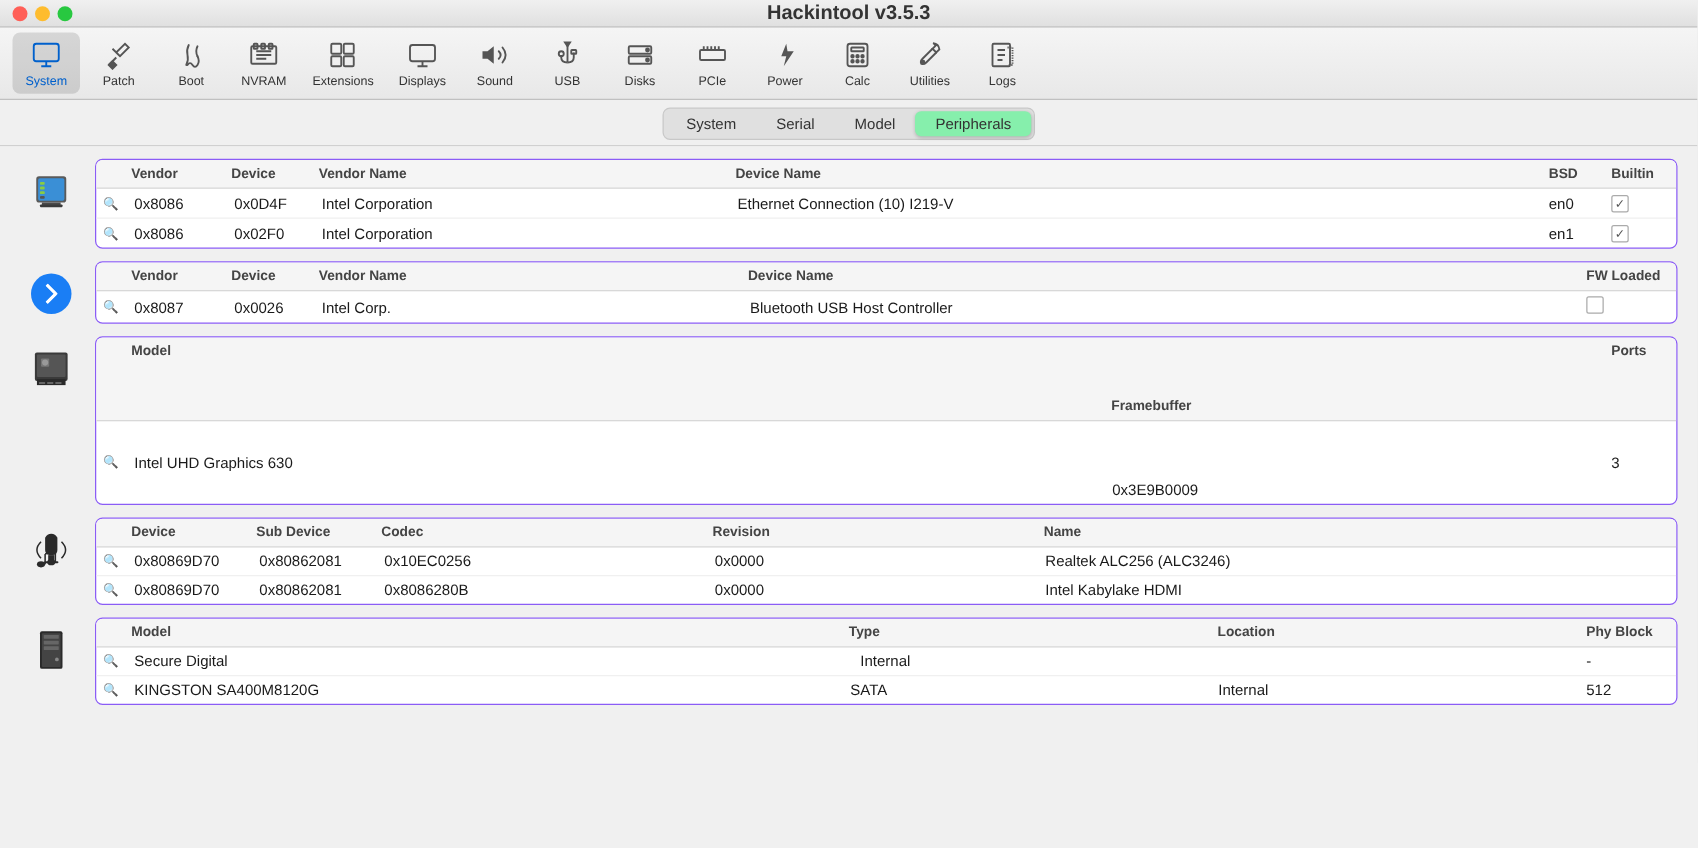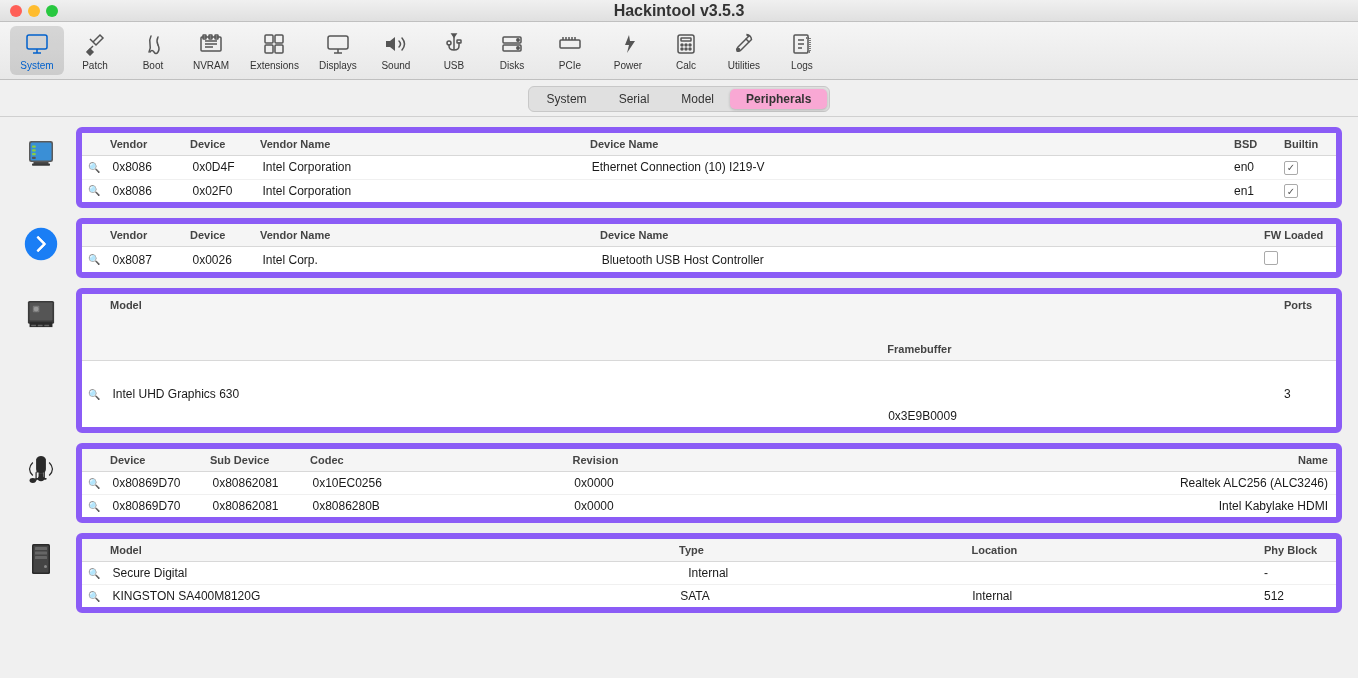--- a/index.html
+++ b/index.html
@@ -108,23 +108,23 @@
     .tab {
       padding: 3px 16px;
       font-size: 12px;
       border-radius: 5px;
       cursor: pointer;
       color: #333;
       border: none;
       background: transparent;
     }
     .tab.active {
-      background: #f9a8d4;
+      background: #86efac;
       box-shadow: 0 1px 3px rgba(0,0,0,0.2);
-      font-weight: 700;
+      font-weight: 400;
     }
 
     
     .section {
       display: flex;
       gap: 10px;
       margin-bottom: 10px;
       align-items: flex-start;
     }
     .section-icon {
@@ -136,21 +136,21 @@
       padding-top: 8px;
     }
     .section-icon svg, .section-icon .icon-img {
       width: 36px;
       height: 36px;
     }
     .section-table {
       flex: 1;
       background: white;
       border-radius: 6px;
-      border: 6px solid #8b5cf6;
+      border: 1px solid #8b5cf6;
       overflow: hidden;
     }
     .table-header {
       display: flex;
       background: #f5f5f5;
       border-bottom: 1px solid #d8d8d8;
       padding: 3px 0;
     }
     .table-header .col {
       font-size: 11px;
@@ -212,21 +212,21 @@
     
     .gpu-model { flex: 2; }
     .gpu-fb { flex: 1; margin-top: 44px; }
     .gpu-ports { width: 60px; }
 
     
     .aud-device { width: 100px; }
     .aud-subdev { width: 100px; }
     .aud-codec { flex: 1; }
     .aud-rev { flex: 1; }
-    .aud-name { flex: 2; text-align: right; }
+    .aud-name { flex: 2; }
 
     
     .stor-model { flex: 2; }
     .stor-type { flex: 1; }
     .stor-loc { flex: 1; }
     .stor-phy { width: 80px; }
   </style>
 </head>
 <body>
 

